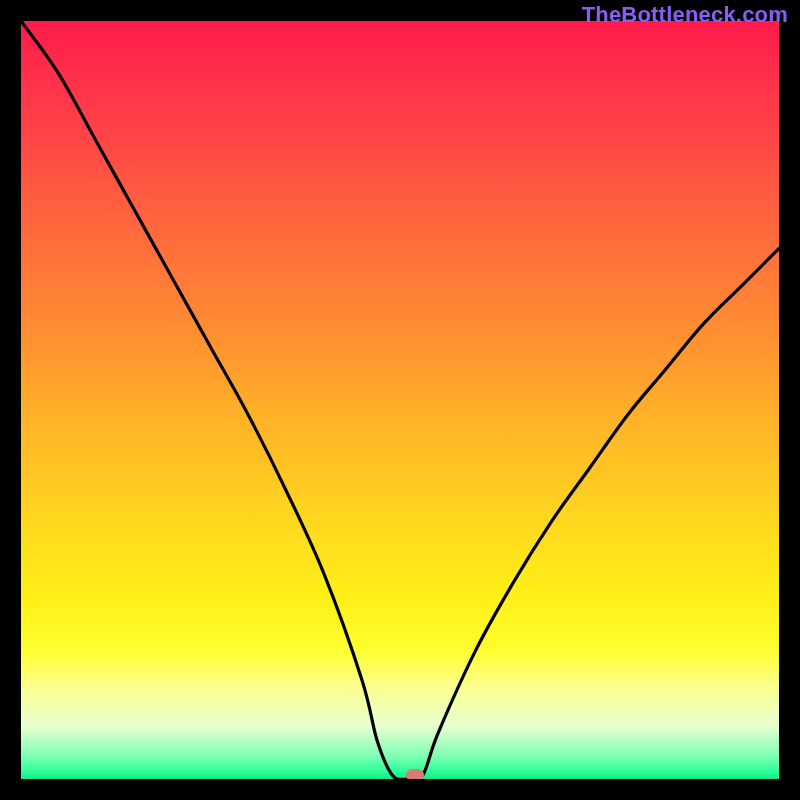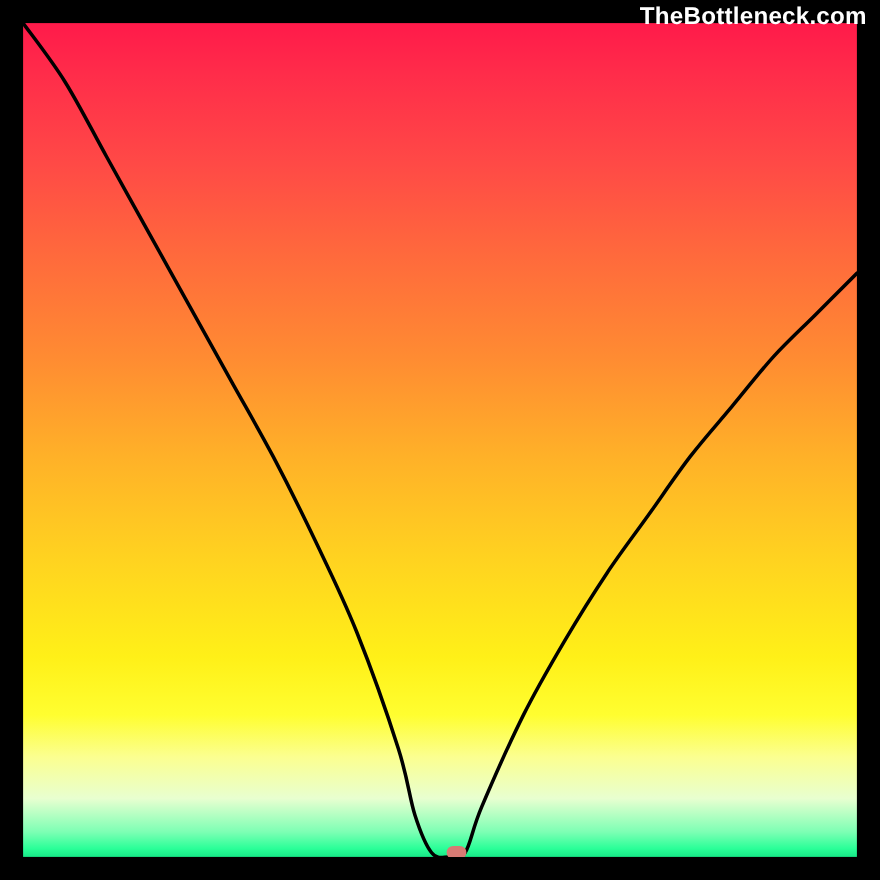--- a/index.html
+++ b/index.html
@@ -10,21 +10,21 @@
     height: 800px;
     background: #000;
   }
   .watermark {
     position: absolute;
     top: 2px;
     right: 12px;
     font-family: Arial, Helvetica, sans-serif;
     font-size: 22px;
     font-weight: 600;
-    color: #ffffff;
+    color: #8b5cf6;
     letter-spacing: 0.2px;
     z-index: 5;
   }
   .plot {
     position: absolute;
     left: 21px;
     top: 21px;
     width: 758px;
     height: 758px;
     overflow: hidden;

